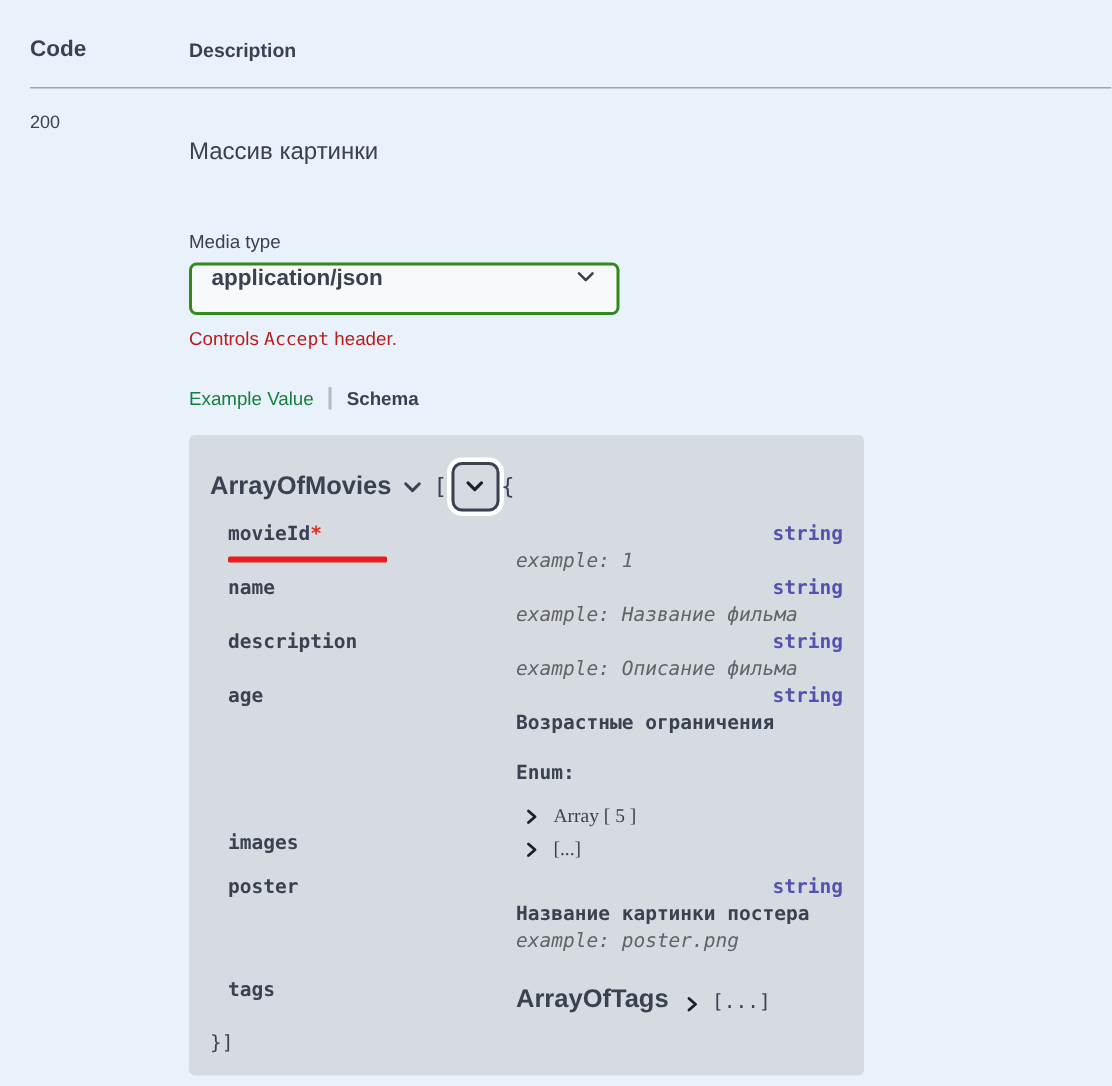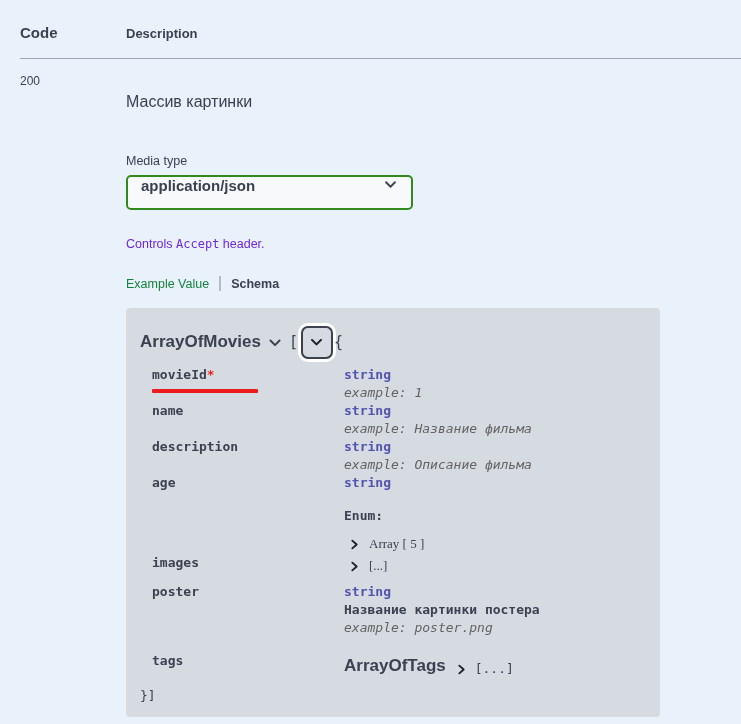--- a/index.html
+++ b/index.html
@@ -22,30 +22,30 @@
   .resp-desc{margin-top:19px;font-size:16px;}
   
   .media-block{margin-top:43px;}
   .media-label{font-size:12.5px;}
   .media-select{
     margin-top:7px;width:287px;height:35px;box-sizing:border-box;
     border:2px solid #338a1c;border-radius:5px;background:#f7f9fa;
     display:flex;align-items:flex-start;justify-content:space-between;
     padding:0 13px;font-weight:bold;font-size:15px;cursor:pointer;gap:44px;
   }
-  .accept-note{margin-top:27px;font-size:12.5px;color:#6d28d9;}
+  .accept-note{margin-top:9px;font-size:12.5px;color:#b91c1c;}
   .accept-note code{font-family:"DejaVu Sans Mono",monospace;font-size:12px;}
   
   .tabs{margin-top:25px;display:flex;align-items:center;font-size:12.5px;}
   .tab-example{color:#15803d;cursor:pointer;}
   .tab-sep{width:2px;height:15px;background:#b5bac3;margin:0 10px;}
   .tab-schema{font-weight:bold;cursor:pointer;}
   
   .model-box{
-    margin-top:17px;width:534px;box-sizing:border-box;
+    margin-top:17px;width:450px;box-sizing:border-box;
     background:#d6dbe2;border-radius:4px;
     padding:15px 14px 12px 14px;
     font-family:"DejaVu Sans Mono",monospace;font-size:13px;
   }
   .model-title-row{display:flex;align-items:center;height:38px;}
   .model-title{font-family:"Liberation Sans",sans-serif;font-weight:bold;font-size:17px;cursor:pointer;}
   .title-chevron{margin:2px 7px 0 7px;cursor:pointer;}
   .bracket{font-size:15px;}
   .toggle-btn{
     width:32px;height:33px;box-sizing:border-box;margin:0 1px 0 3px;
@@ -60,21 +60,21 @@
     width:204px;box-sizing:border-box;padding-left:12px;
     font-weight:bold;line-height:18px;position:relative;
   }
   .prop-star{color:#e8281e;}
   .red-underline{
     position:absolute;left:12px;top:23px;width:106px;height:4px;
     background:#ed1c1c;border-radius:1px;
   }
   .prop-value{flex:1;}
   .pline{line-height:18px;}
-  .prop-type{color:#5353af;font-weight:bold;}
+  .prop-type{color:#5353af;font-weight:bold;text-align:right;}
   .prop-example{font-style:italic;color:#636363;}
   .prop-desc{font-weight:bold;}
   .enum-label{font-weight:bold;margin-top:15px;line-height:18px;}
   .toggle-line{display:flex;align-items:center;margin-top:9px;padding-left:5px;cursor:pointer;line-height:20px;font-family:Liberation Serif, serif;}
   .toggle-line svg{margin-right:9px;flex:0 0 auto;}
   .row-images .toggle-line{margin-top:2px;}
   .row-images{min-height:29px;}
   .row-gap{margin-top:15px;}
   .ref-line{display:flex;align-items:flex-end;margin-top:4px;cursor:pointer;}
   .ref-title{font-family:"Liberation Sans",sans-serif;font-weight:bold;font-size:17px;}
@@ -155,20 +155,21 @@
               <div class="prop-name">description</div>
               <div class="prop-value">
                 <div class="pline prop-type">string</div>
                 <div class="pline prop-example">example: Описание фильма</div>
               </div>
             </div>
             <div class="prop-row">
               <div class="prop-name">age</div>
               <div class="prop-value">
                 <div class="pline prop-type">string</div>
+                <div class="pline prop-desc">Возрастные ограничения</div>
                 <div class="enum-label">Enum:</div>
                 <div class="toggle-line">
                   <span style="display: flex;">
                     <svg width="11" height="13" viewBox="0 0 20 20">
                       <path d="M6 3 L14 10 L6 17" fill="none" stroke="#1b1f27" stroke-width="3.4" stroke-linecap="round" stroke-linejoin="round"></path>
                     </svg>
                   </span>
                   <span>Array [ 5 ]</span>
                 </div>
               </div>

